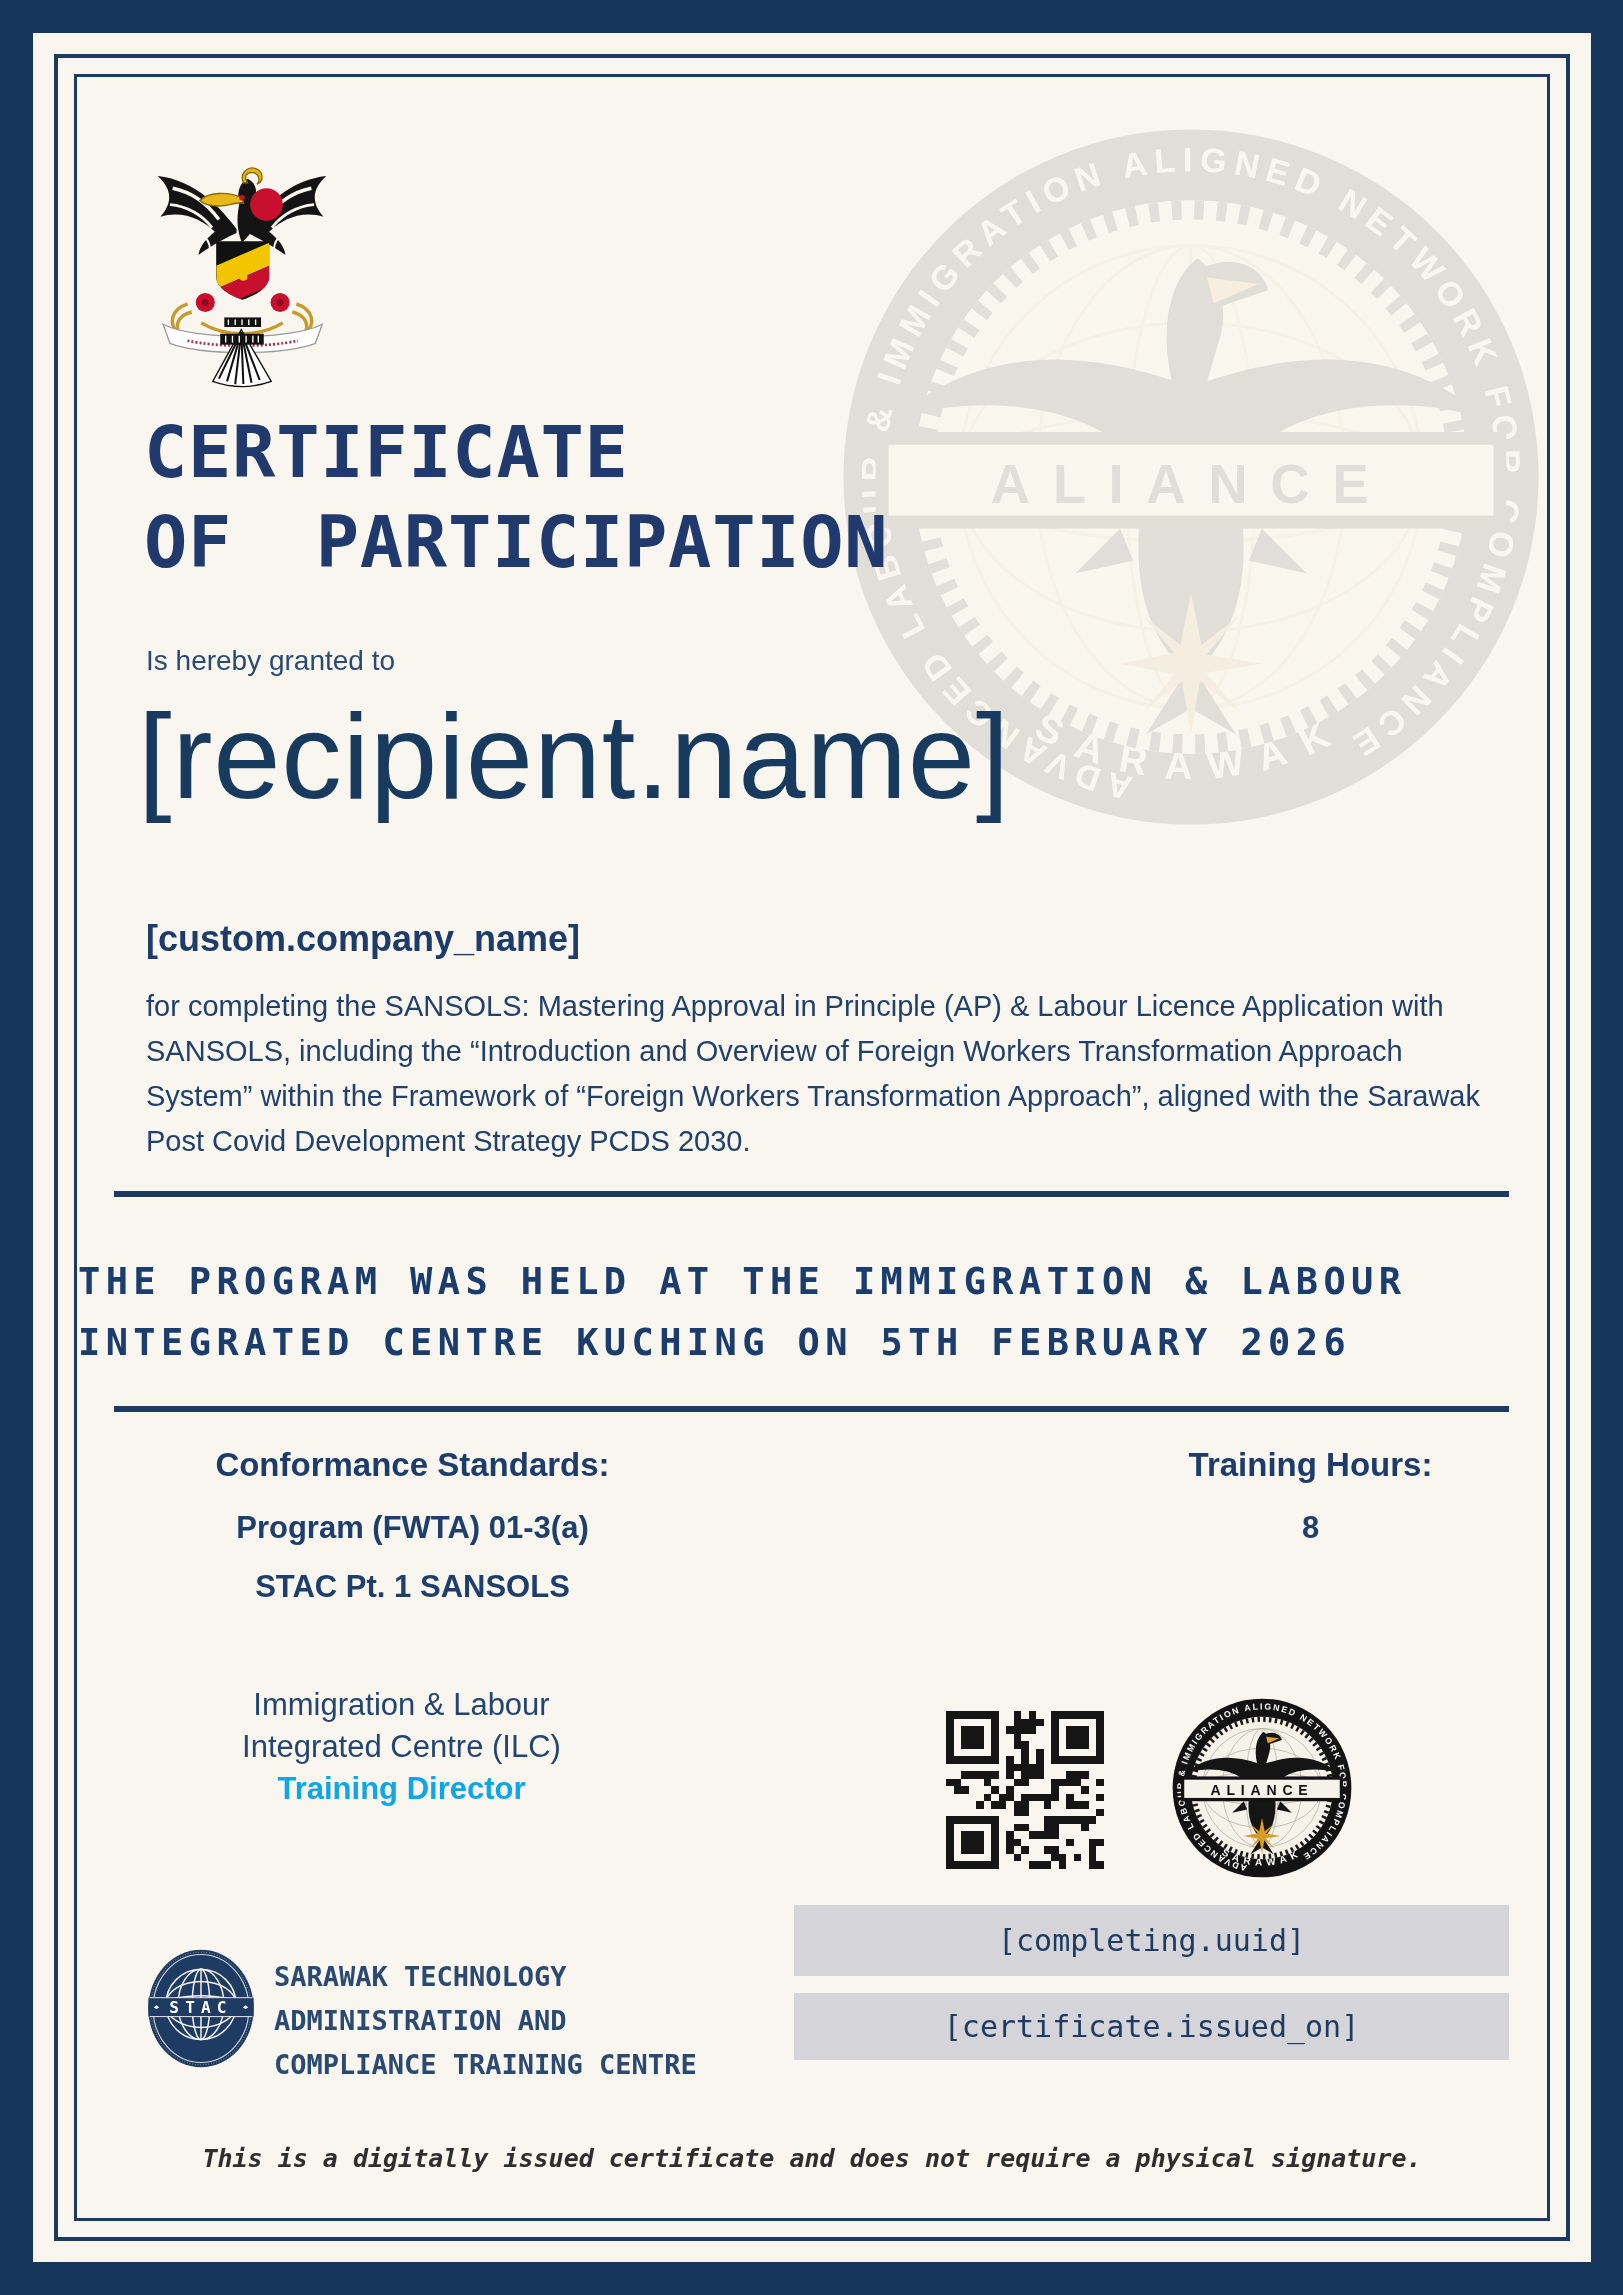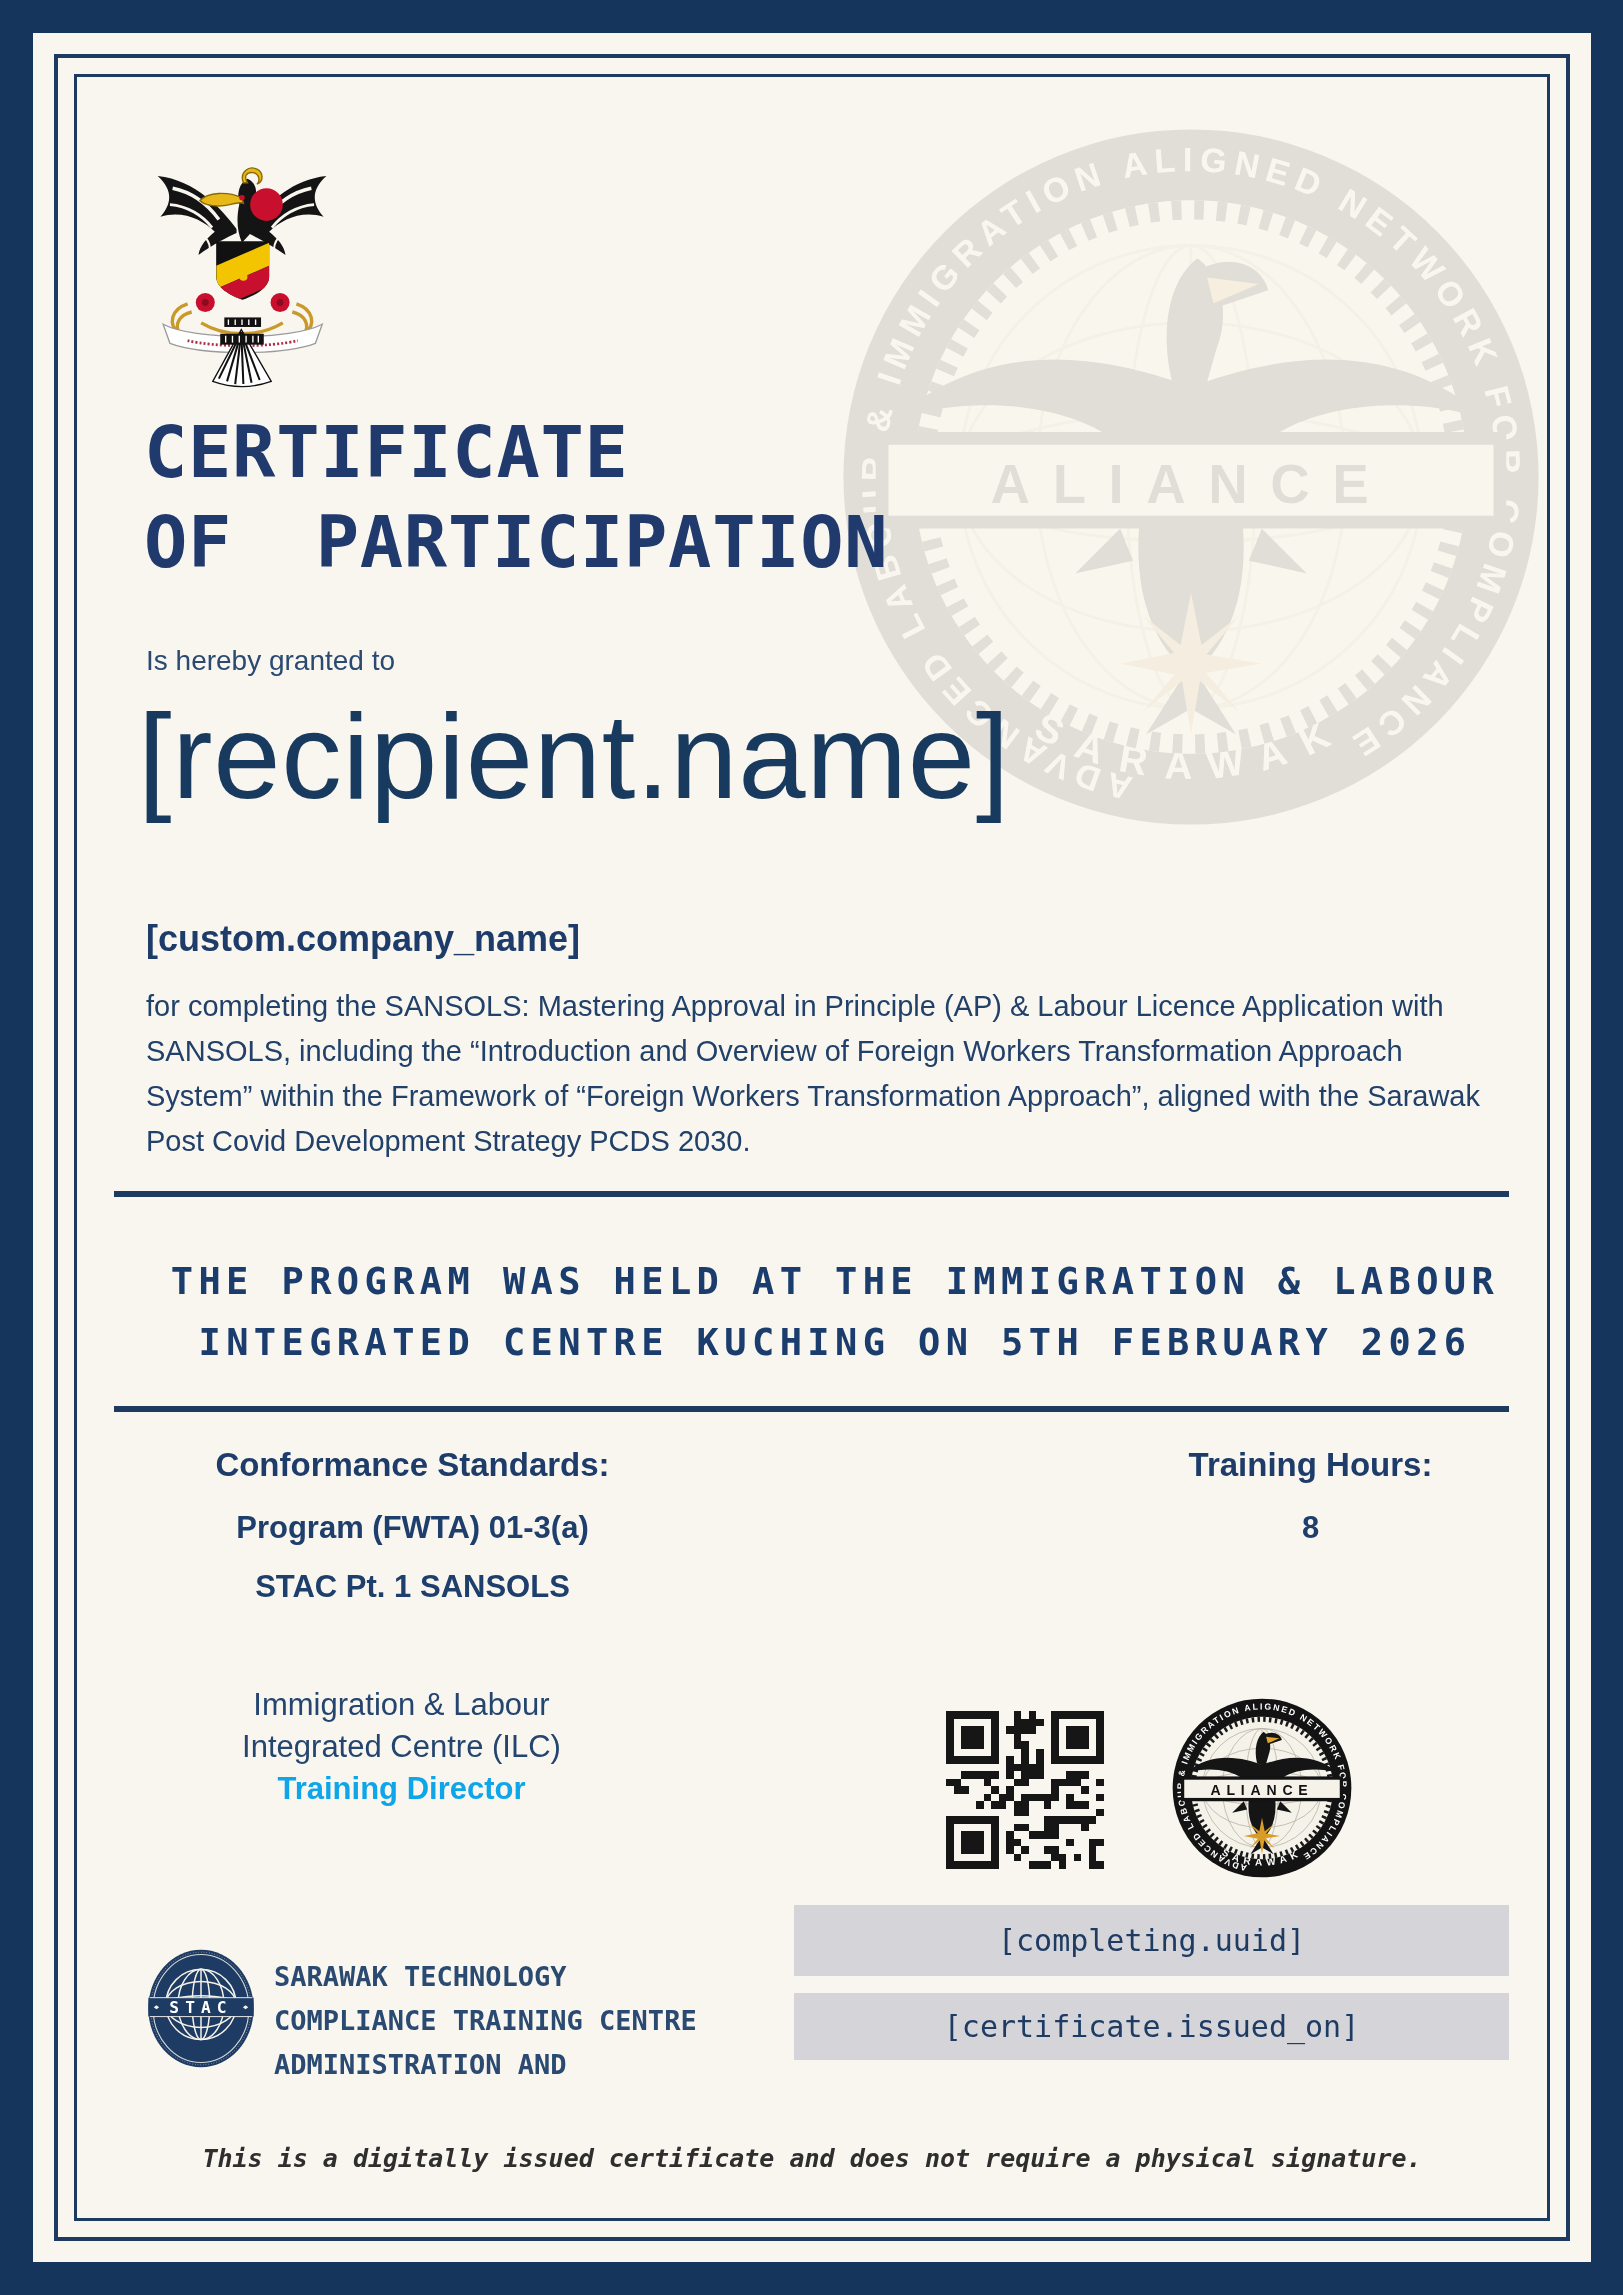--- a/index.html
+++ b/index.html
@@ -29,22 +29,22 @@
   .recipient{left:138px;top:686px;color:#173a5e;font-size:121px;font-weight:300;letter-spacing:0.7px;white-space:nowrap;}
 
   .company{left:146px;top:918px;color:#1d3c6a;font-size:36px;font-weight:bold;}
 
   .desc{left:146px;top:984px;width:1358px;color:#21416a;font-size:29px;line-height:45px;font-weight:500;}
 
   .rule{left:114px;width:1395px;height:6.1px;background:#1d3a60;}
   .rule1{top:1191px;}
   .rule2{top:1406px;}
 
-  .venue{left:78px;right:78px;top:1251px;text-align:center;color:#1b3d6d;
-    font-family:"DejaVu Sans Mono", monospace;font-weight:bold;font-size:37px;letter-spacing:5.4px;line-height:61px;margin-left:46px;}
+  .venue{left:78px;right:78px;top:1251px;color:#1b3d6d;
+    font-family:"DejaVu Sans Mono", monospace;font-weight:bold;font-size:37px;letter-spacing:5.4px;line-height:61px;}
 
   .col{text-align:center;color:#1d3c6a;}
   .col-left{left:174px;top:1446px;width:477px;}
   .col-right{left:1072px;top:1446px;width:477px;}
   .col-head{font-size:33px;font-weight:bold;margin:0 0 26px 0;}
   .col-item{font-size:31px;font-weight:bold;margin:0 0 23px 0;color:#1e3f6c;}
   .hours-value{font-size:31px;font-weight:bold;color:#1e3f6c;}
 
   .ilc{left:163px;top:1684px;width:477px;text-align:center;color:#24456f;font-size:31px;line-height:42px;font-weight:500;}
   .ilc .role{font-weight:bold;color:#0ea5e9;}
@@ -481,22 +481,22 @@
       <line x1="4" y1="72" x2="156" y2="72" stroke="#f5f2ea" stroke-width="1.4"></line>
       <line x1="4" y1="100" x2="156" y2="100" stroke="#f5f2ea" stroke-width="1.4"></line>
       <text x="80" y="94" font-family="DejaVu Sans Mono, monospace" font-size="24" font-weight="bold" letter-spacing="9" text-anchor="middle" fill="#ffffff">STAC</text>
       <path fill="#f5f2ea" d="M10,86 L14,83 L18,86 L14,89 Z"></path>
       <path fill="#f5f2ea" d="M142,86 L146,83 L150,86 L146,89 Z"></path>
     </svg>
   </div>
 
   <div class="abs z stac-name">
     <div>SARAWAK TECHNOLOGY</div>
+    <div>ADMINISTRATION AND</div>
     <div>COMPLIANCE TRAINING CENTRE</div>
-    <div>ADMINISTRATION AND</div>
   </div>
 
   <div class="abs z bar bar1">[completing.uuid]</div>
   <div class="abs z bar bar2">[certificate.issued_on]</div>
 
   <div class="abs z disclaimer">This is a digitally issued certificate and does not require a physical signature.</div>
 </div>
 
 
 </body></html>

